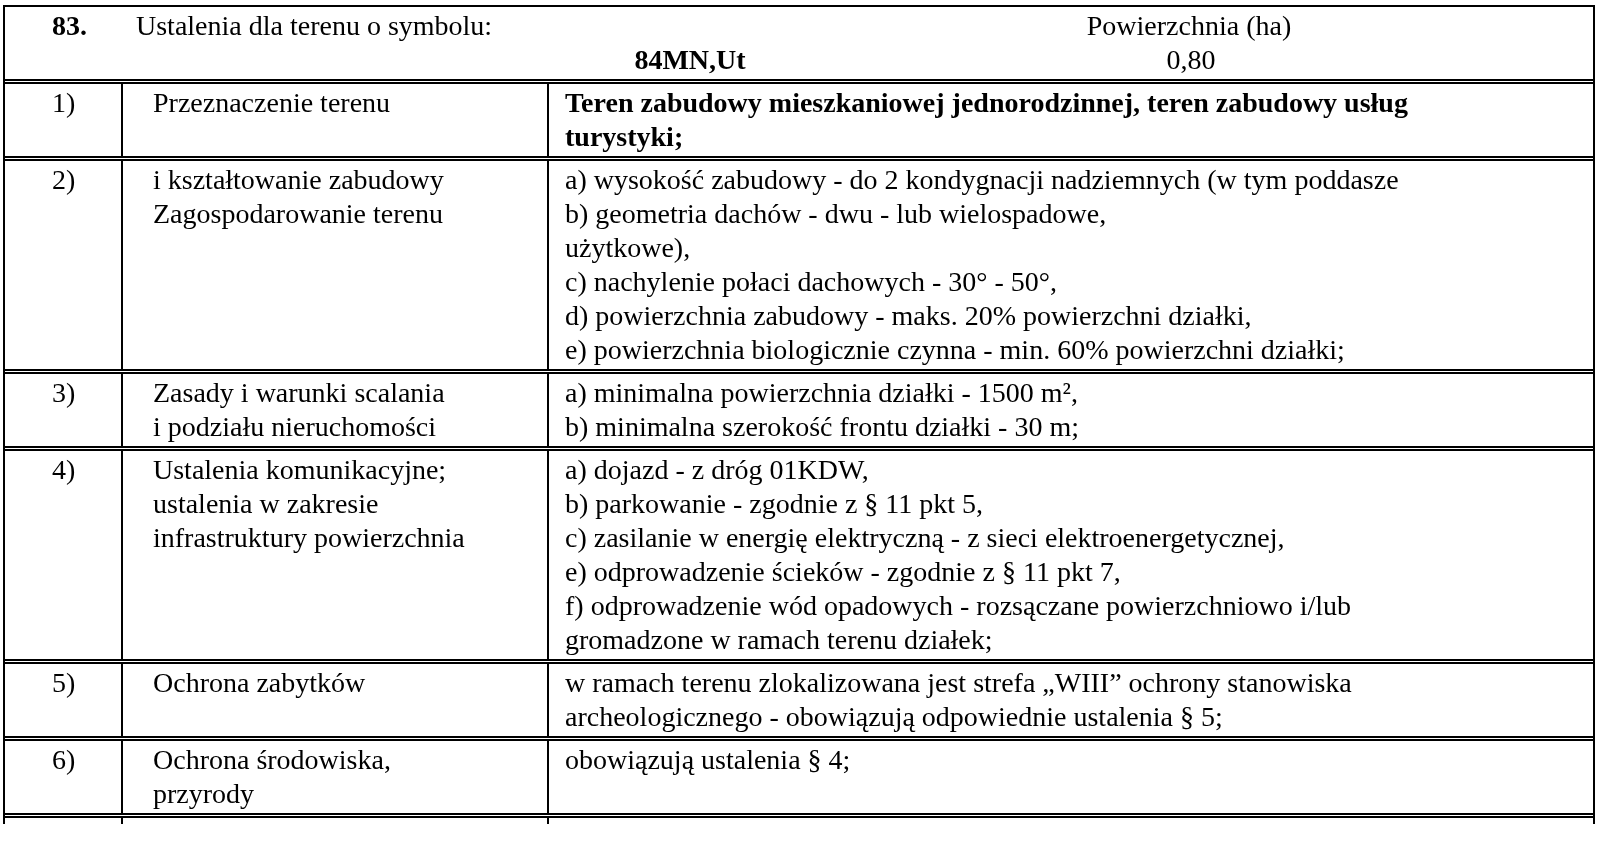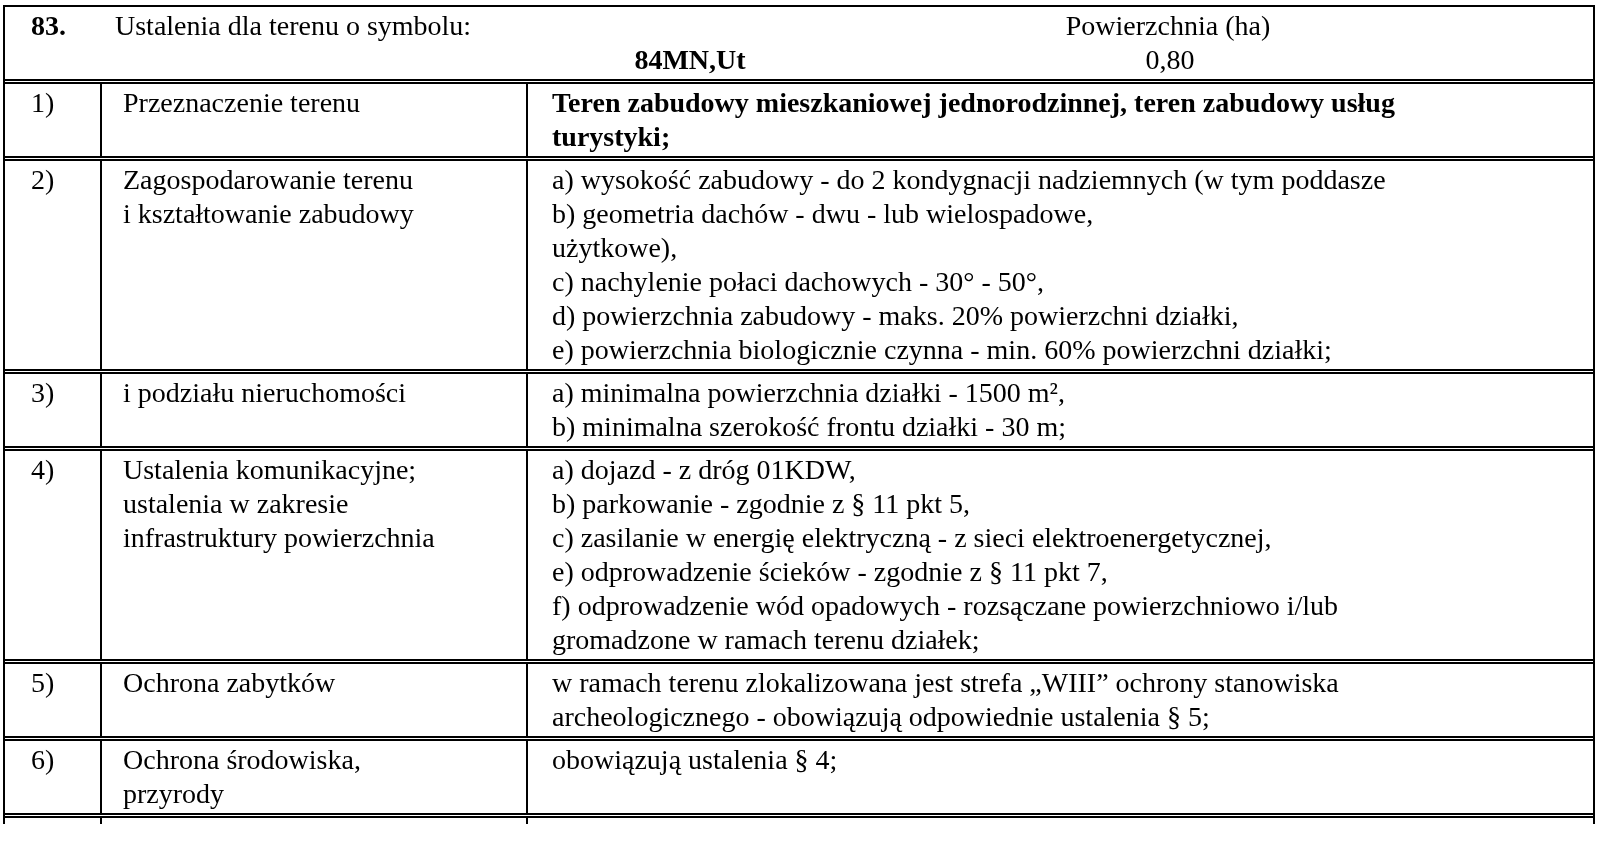--- a/index.html
+++ b/index.html
@@ -25,23 +25,23 @@
     background: #fff;
   }
   .t-row { display: flex; align-items: stretch; }
   .t-row + .t-row { border-top: 5px double #000; }
   .cell {
     box-sizing: border-box;
     padding: 2px 8px 2px 8px;
     overflow: hidden;
   }
   .cell + .cell { border-left: 2px solid #000; }
-  .c1 { width: 95px; flex: 0 0 95px; padding-left: 26px; }
-  .c2 { width: 426px; flex: 0 0 426px; padding-left: 21px; }
-  .c3 { flex: 1 1 auto; padding-left: 24px; }
+  .c1 { width: 95px; flex: 0 0 95px; padding-left: 26px; margin-left: 21px; }
+  .c2 { width: 426px; flex: 0 0 426px; padding-left: 30px; }
+  .c3 { flex: 1 1 auto; padding-left: 16px; }
   .line { white-space: nowrap; }
   .bold { font-weight: bold; }
   
   .hcell { position: relative; flex: 1 1 auto; padding: 2px 0; }
   .hline { position: relative; height: 34px; }
   .h-abs { position: absolute; top: 0; white-space: nowrap; }
   .h-center { transform: translateX(-50%); }
   .stub-row { height: 6px; }
   .stub-row .cell { padding: 0 8px; }
 </style>
@@ -51,21 +51,21 @@
 <div class="doc-table">
 
   <div class="t-row">
     <div class="cell c1 bold">83.</div>
     <div class="hcell">
       <div class="hline">
         <span class="h-abs" style="left:15px">Ustalenia dla terenu o symbolu:</span>
         <span class="h-abs h-center" style="left:1068px">Powierzchnia (ha)</span>
       </div>
       <div class="hline">
-        <span class="h-abs h-center bold" style="left:590px">84MN,Ut</span>
+        <span class="h-abs h-center bold" style="left:569px">84MN,Ut</span>
         <span class="h-abs h-center" style="left:1070px">0,80</span>
       </div>
     </div>
   </div>
 
   <div id="rows-host">
       <div class="t-row">
         <div class="cell c1">
           <div class="line">1)</div>
         </div>
@@ -75,37 +75,38 @@
         <div class="cell c3 bold">
           <div class="line">Teren zabudowy mieszkaniowej jednorodzinnej, teren zabudowy usług</div>
           <div class="line">turystyki;</div>
         </div>
       </div>
       <div class="t-row">
         <div class="cell c1">
           <div class="line">2)</div>
         </div>
         <div class="cell c2">
+          <div class="line">i kształtowanie zabudowy</div>
           <div class="line">Zagospodarowanie terenu</div>
-          <div class="line">i kształtowanie zabudowy</div>
         </div>
         <div class="cell c3">
           <div class="line">a) wysokość zabudowy - do 2 kondygnacji nadziemnych (w tym poddasze</div>
           <div class="line">b) geometria dachów - dwu - lub wielospadowe,</div>
           <div class="line">użytkowe),</div>
           <div class="line">c) nachylenie połaci dachowych - 30° - 50°,</div>
           <div class="line">d) powierzchnia zabudowy - maks. 20% powierzchni działki,</div>
           <div class="line">e) powierzchnia biologicznie czynna - min. 60% powierzchni działki;</div>
         </div>
       </div>
       <div class="t-row">
         <div class="cell c1">
           <div class="line">3)</div>
         </div>
         <div class="cell c2">
+          <div class="line">Zasady i warunki scalania</div>
           <div class="line">i podziału nieruchomości</div>
         </div>
         <div class="cell c3">
           <div class="line">a) minimalna powierzchnia działki - 1500 m²,</div>
           <div class="line">b) minimalna szerokość frontu działki - 30 m;</div>
         </div>
       </div>
       <div class="t-row">
         <div class="cell c1">
           <div class="line">4)</div>

